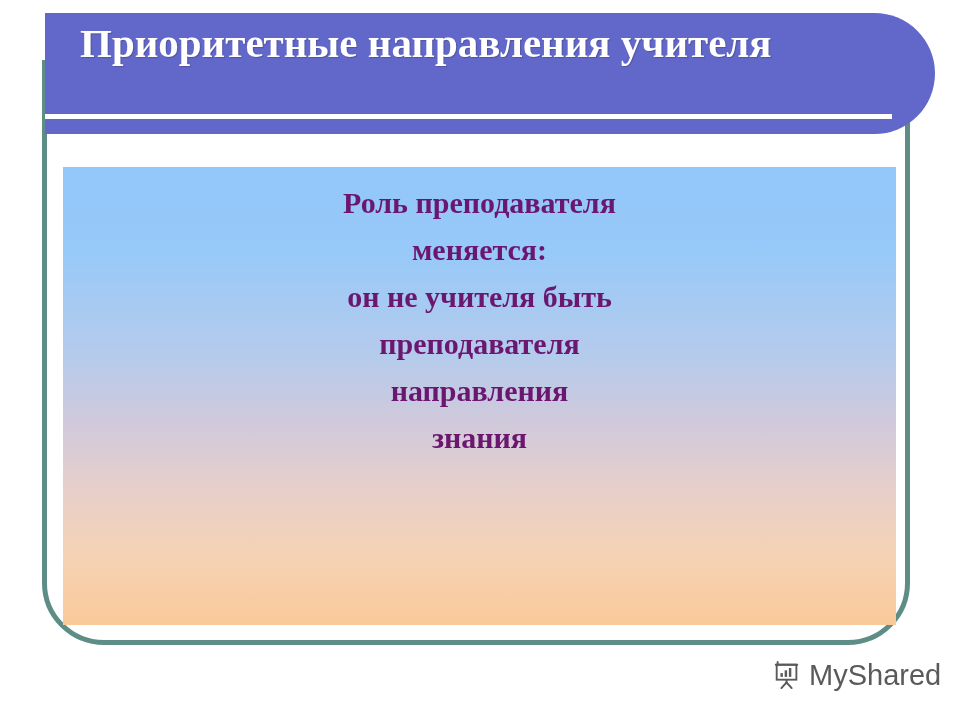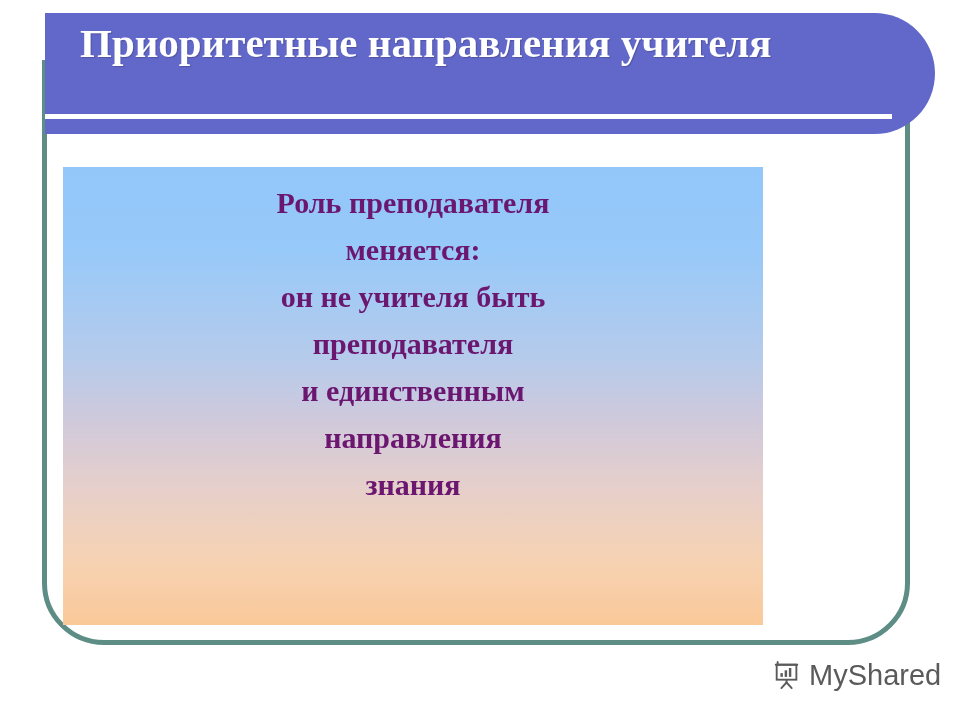--- a/index.html
+++ b/index.html
@@ -67,21 +67,21 @@
     height: 5px;
     background: #ffffff;
     z-index: 4;
   }
 
   
   .content-box {
     position: absolute;
     left: 63px;
     top: 167px;
-    width: 700px;
+    width: 833px;
     height: 458px;
     z-index: 2;
     background: linear-gradient(to bottom,
         #93C7FA 0%,
         #97C9F9 18%,
         #B6CBEB 42%,
         #CFC9DC 55%,
         #E6CFCB 70%,
         #F6D2B2 86%,
         #FAC999 100%);
@@ -133,21 +133,20 @@
 <div class="slide">
 
   <div class="frame"></div>
 
   <div class="content-box">
     <div class="body-text">
       <span class="line">Роль преподавателя</span>
       <span class="line">меняется:</span>
       <span class="line">он не учителя быть</span>
       <span class="line">преподавателя</span>
-      <span class="line">и единственным</span>
       <span class="line">направления</span>
       <span class="line">знания</span>
     </div>
   </div>
 
   <div class="title-bar">
     <div class="title-text">Приоритетные направления учителя</div>
     <div class="title-rule"></div>
   </div>
 

